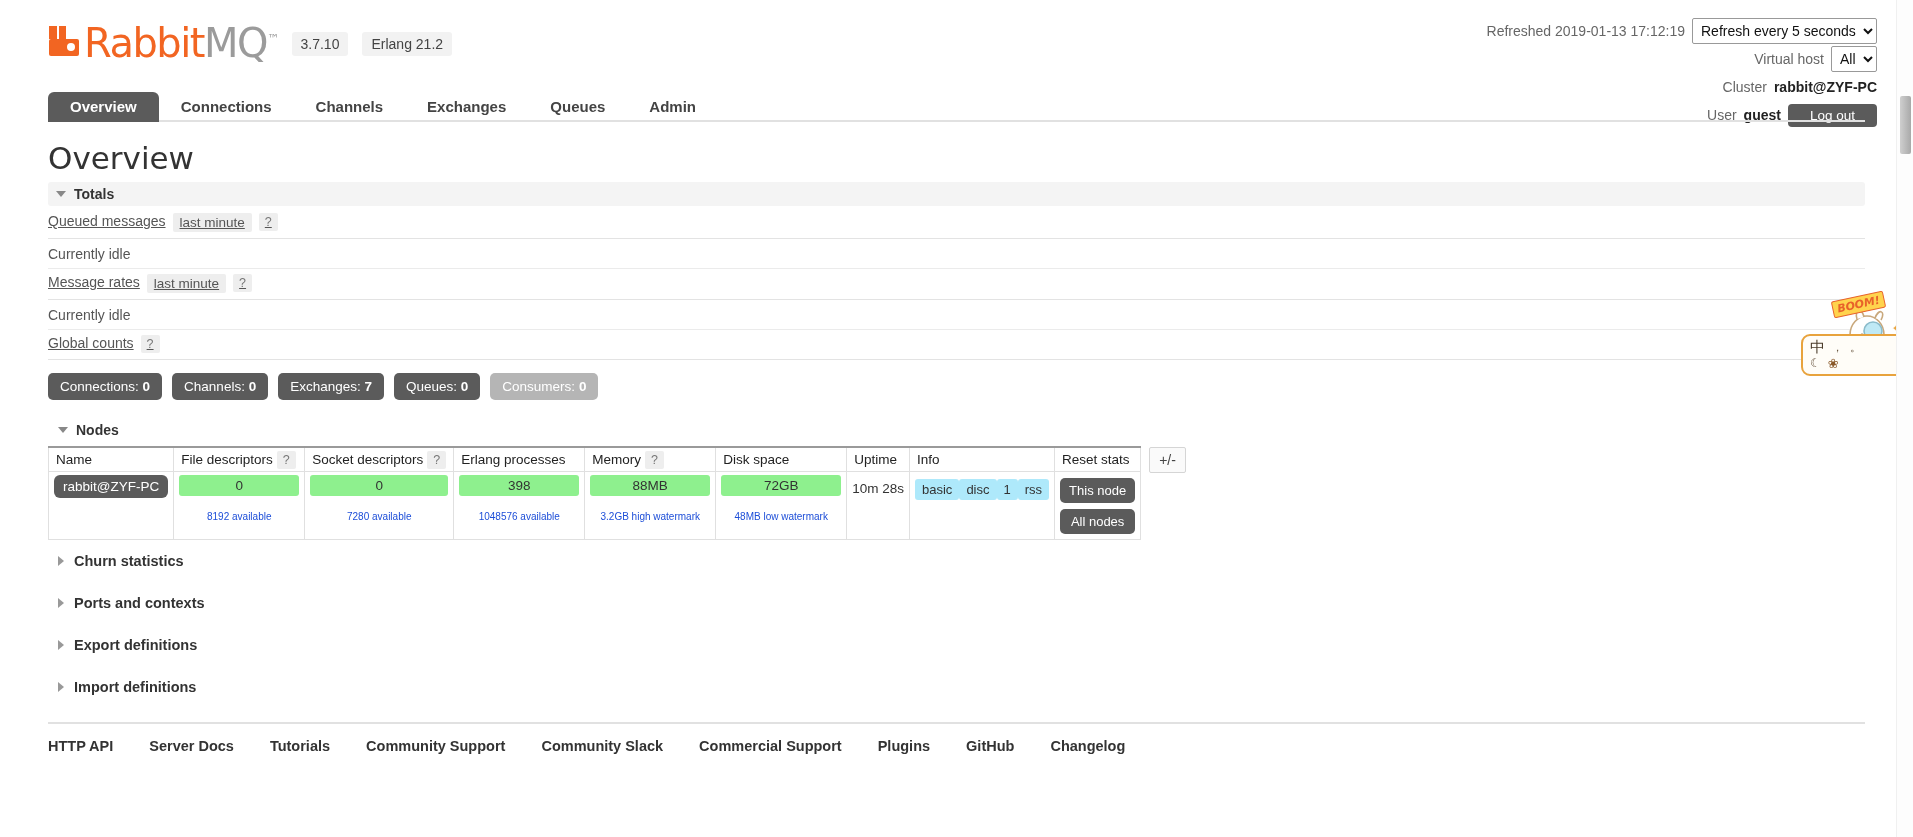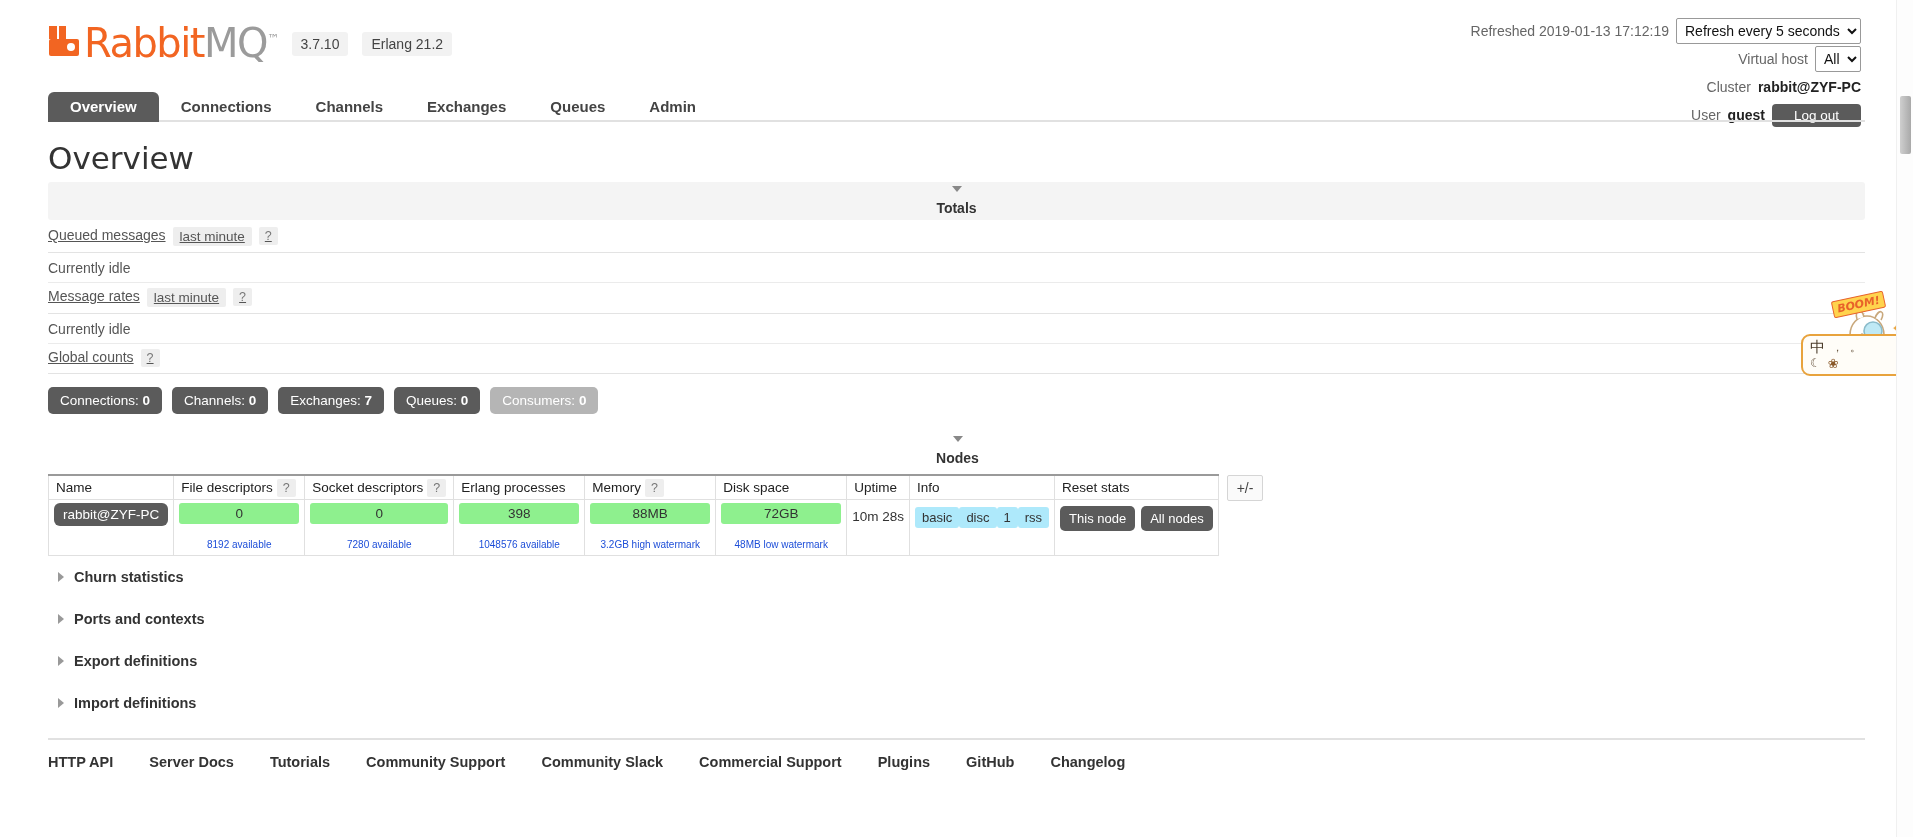--- a/index.html
+++ b/index.html
@@ -41,21 +41,21 @@
     color: #444;
     font-size: 14px;
     padding: 4px 9px;
     border-radius: 3px;
     margin-bottom: 4px;
   }
 
   
   #status-col {
     position: absolute;
-    right: 52px; top: 18px;
+    right: 36px; top: 18px;
     text-align: right;
     font-size: 14px;
     color: #444;
   }
   .status-row {
     display: flex; align-items: center; justify-content: flex-end;
     gap: 7px;
     height: 26px;
     margin-bottom: 2px;
   }
@@ -119,21 +119,20 @@
   .section-head {
     display: flex; align-items: center; gap: 8px;
     background: #f4f4f4;
     border-radius: 3px;
     padding: 4px 8px;
     font-size: 14px;
     font-weight: bold;
     color: #333;
     cursor: pointer;
     margin-bottom: 2px;
-    flex-direction: column;
   }
   .section-head.bare { background: transparent; padding-left: 10px; }
   .caret-down {
     width: 0; height: 0;
     border-left: 5px solid transparent;
     border-right: 5px solid transparent;
     border-top: 6px solid #888;
   }
   .caret-right {
     width: 0; height: 0;
@@ -242,21 +241,21 @@
   .uptime { text-align: center; color: #333; padding-top: 6px; font-size: 13.5px; }
   .infotags { display: flex; padding-top: 4px; }
   .itag {
     background: #aee9fb;
     color: #333;
     font-size: 13px;
     border-radius: 3px;
     padding: 3px 7px;
     cursor: pointer;
   }
-  .resetbtns { display: flex; gap: 6px; padding-top: 3px; }
+  .resetbtns { display: flex; gap: 6px; padding-top: 3px; flex-direction: column; }
   .rbtn {
     background: #5b5b5b;
     color: #fff;
     border: none;
     font-family: "Liberation Sans", sans-serif;
     font-size: 13px;
     border-radius: 5px;
     padding: 5px 9px;
     cursor: pointer;
     white-space: nowrap;

